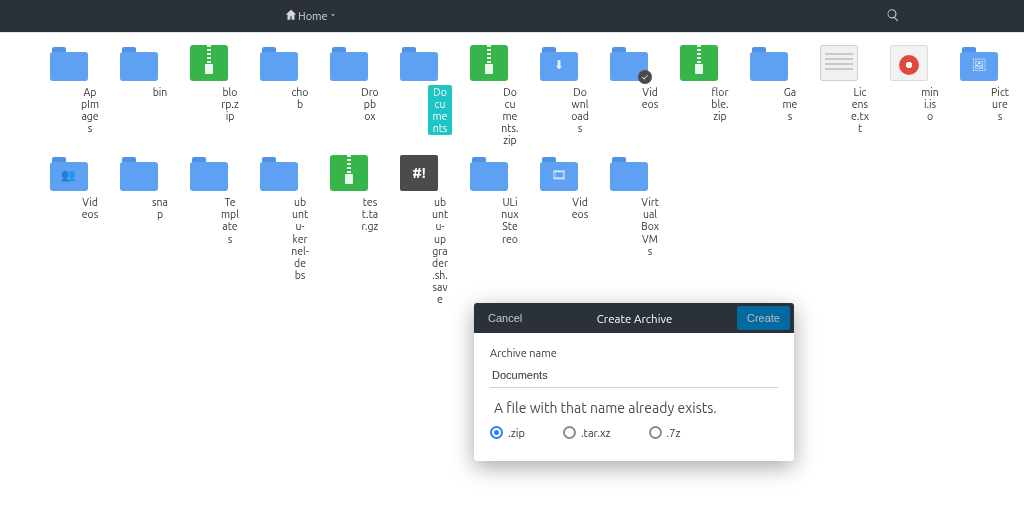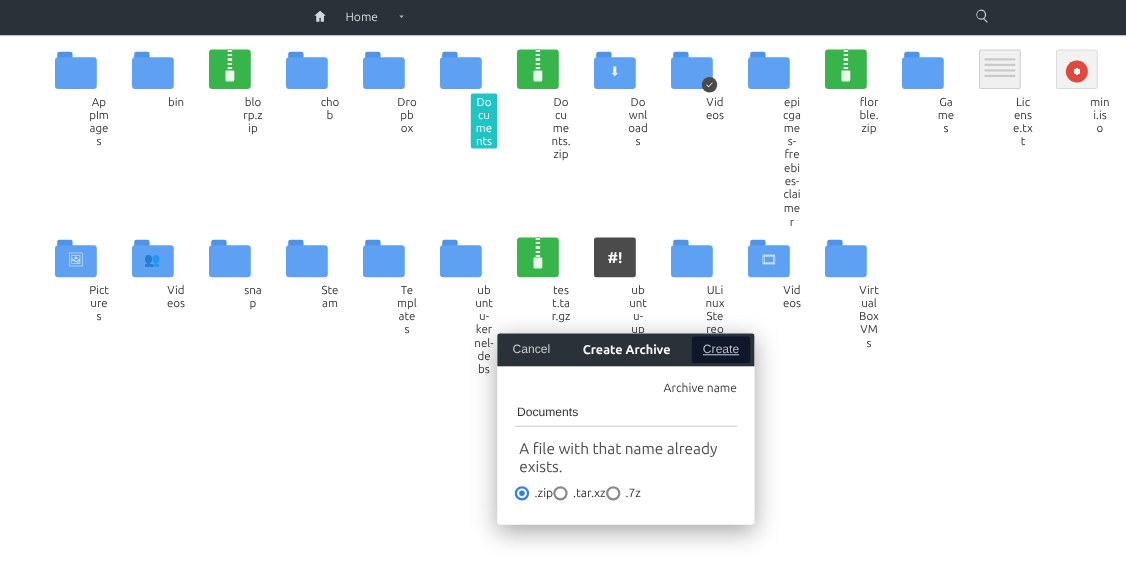--- a/index.html
+++ b/index.html
@@ -1,20 +1,20 @@
 <!DOCTYPE html>
 <html><head>
 <meta charset="utf-8">
 <style>
   * { box-sizing: border-box; margin: 0; padding: 0; }
   html, body { width: 1024px; height: 525px; overflow: hidden; font-family: "Ubuntu", "Cantarell", "Noto Sans", sans-serif; font-size: 11px; color: #333; background: #fff; }
   
   .headerbar { height: 32px; background: #2b3138; color: #d6d8da; display: flex; align-items: center; position: relative; }
   .headerbar .left-pad { width: 276px; }
-  .headerbar .pathbtn { display: flex; align-items: center; gap: 16px; cursor: pointer; padding: 4px 8px; border-radius: 3px; }
+  .headerbar .pathbtn { display: flex; align-items: center; gap: 0; cursor: pointer; padding: 4px 8px; border-radius: 3px; }
   .headerbar .pathbtn .home-icon svg { width: 14px; height: 14px; fill: #d6d8da; }
   .headerbar .pathbtn .chev svg { width: 10px; height: 10px; fill: #b0b4b8; }
   .headerbar .search { position: absolute; right: 124px; top: 50%; transform: translateY(-50%); cursor: pointer; }
   .headerbar .search svg { width: 14px; height: 14px; fill: #c9cbcd; }
   .divider { height: 1px; background: #e2e2e2; }
 
   
   .content { padding: 8px 6px 0 34px; }
   .grid { display: flex; flex-wrap: wrap; gap: 0; }
   .item { width: 70px; text-align: center; padding: 4px 2px; cursor: pointer; }
@@ -42,30 +42,30 @@
   
   .script-icon .pg { position: absolute; inset: 0; background: #4b4b4b; border-radius: 2px; }
   .script-icon .hash { position: absolute; inset: 0; display: flex; align-items: center; justify-content: center; color: #fff; font-weight: 600; font-size: 14px; }
 
   
   .iso-icon .pg { position: absolute; inset: 0; background: #f2f2f2; border: 1px solid #dcdcdc; border-radius: 2px; }
   .iso-icon .disc { position: absolute; left: 50%; top: 55%; transform: translate(-50%,-50%); width: 20px; height: 20px; border-radius: 50%; background: radial-gradient(circle,#fff 0 3px,#e2493d 3px 10px,#c63b30 10px); }
 
   
   .overlay { position: absolute; left: 0; top: 0; width: 100%; height: 100%; pointer-events: none; }
-  .dialog { position: absolute; left: 452px; top: 303px; width: 234px; background: #fff; border-radius: 3px; box-shadow: 0 6px 22px rgba(0,0,0,.35); pointer-events: auto; overflow: hidden; }
+  .dialog { position: absolute; left: 474px; top: 303px; width: 320px; background: #fff; border-radius: 3px; box-shadow: 0 6px 22px rgba(0,0,0,.35); pointer-events: auto; overflow: hidden; }
   .dlg-header { background: #2b3138; color: #e1e3e5; height: 30px; display: flex; align-items: center; justify-content: space-between; padding: 0 4px; }
-  .dlg-header .title { flex: 1; text-align: center; font-weight: 700; font-size: 11.5px; color: #fff; }
+  .dlg-header .title { flex: 1; text-align: center; font-weight: 400; font-size: 11.5px; color: #fff; }
   .dlg-header button { background: transparent; border: none; color: #c9cbcd; font-size: 11px; padding: 6px 10px; cursor: pointer; }
-  .dlg-header button.create { background: #0f172a; border-radius: 2px; color: #b9bdc1; text-decoration: underline; }
+  .dlg-header button.create { background: #0369a1; border-radius: 2px; color: #b9bdc1; }
   .dlg-body { padding: 14px 16px 16px; }
-  .dlg-body .field-label { font-size: 11px; color: #3b3b3b; margin-bottom: 6px; text-align: right; }
+  .dlg-body .field-label { font-size: 11px; color: #3b3b3b; margin-bottom: 6px; }
   .dlg-body input[type=text] { width: 100%; border: none; border-bottom: 1px solid #cfcfcf; padding: 4px 2px 6px; font-size: 11px; outline: none; color: #333; }
   .dlg-body .warn { font-size: 14px; color: #4a4a4a; margin: 12px 4px 10px; }
-  .dlg-body .radios { display: flex; align-items: flex-start; margin-bottom: 6px; }
+  .dlg-body .radios { display: flex; gap: 38px; align-items: flex-start; margin-bottom: 6px; }
   .dlg-body .radio { display: flex; align-items: center; gap: 5px; font-size: 11px; cursor: pointer; }
   .dlg-body .radio .dot { width: 13px; height: 13px; border: 2px solid #8a8a8a; border-radius: 50%; position: relative; }
   .dlg-body .radio.checked .dot { border-color: #2d7ff3; }
   .dlg-body .radio.checked .dot::after { content: ""; position: absolute; inset: 2px; background: #2d7ff3; border-radius: 50%; }
   .dlg-body .compat { font-size: 10.5px; color: #9a9a9a; }
 </style>
 </head>
 <body>
 
 <div class="headerbar">
@@ -154,27 +154,20 @@
       </div>
       <div class="item">
         <div class="thumb folder-icon">
           <div class="tab"></div>
           <div class="body"></div>
           <div class="badge">✓</div>
         </div>
         <div><span class="lbl">Videos</span></div>
       </div>
       <div class="item">
-        <div class="thumb folder-icon">
-          <div class="tab"></div>
-          <div class="body"></div>
-        </div>
-        <div><span class="lbl">epicgames-freebies-claimer</span></div>
-      </div>
-      <div class="item">
         <div class="thumb archive-icon">
           <div class="pg"></div>
           <div class="zip"></div>
           <div class="pull"></div>
         </div>
         <div><span class="lbl">florble.zip</span></div>
       </div>
       <div class="item">
         <div class="thumb folder-icon">
           <div class="tab"></div>
@@ -216,27 +209,20 @@
           <div class="glyph">👥</div>
         </div>
         <div><span class="lbl">Videos</span></div>
       </div>
       <div class="item">
         <div class="thumb folder-icon">
           <div class="tab"></div>
           <div class="body"></div>
         </div>
         <div><span class="lbl">snap</span></div>
-      </div>
-      <div class="item">
-        <div class="thumb folder-icon">
-          <div class="tab"></div>
-          <div class="body"></div>
-        </div>
-        <div><span class="lbl">Steam</span></div>
       </div>
       <div class="item">
         <div class="thumb folder-icon">
           <div class="tab"></div>
           <div class="body"></div>
         </div>
         <div><span class="lbl">Templates</span></div>
       </div>
       <div class="item">
         <div class="thumb folder-icon">

